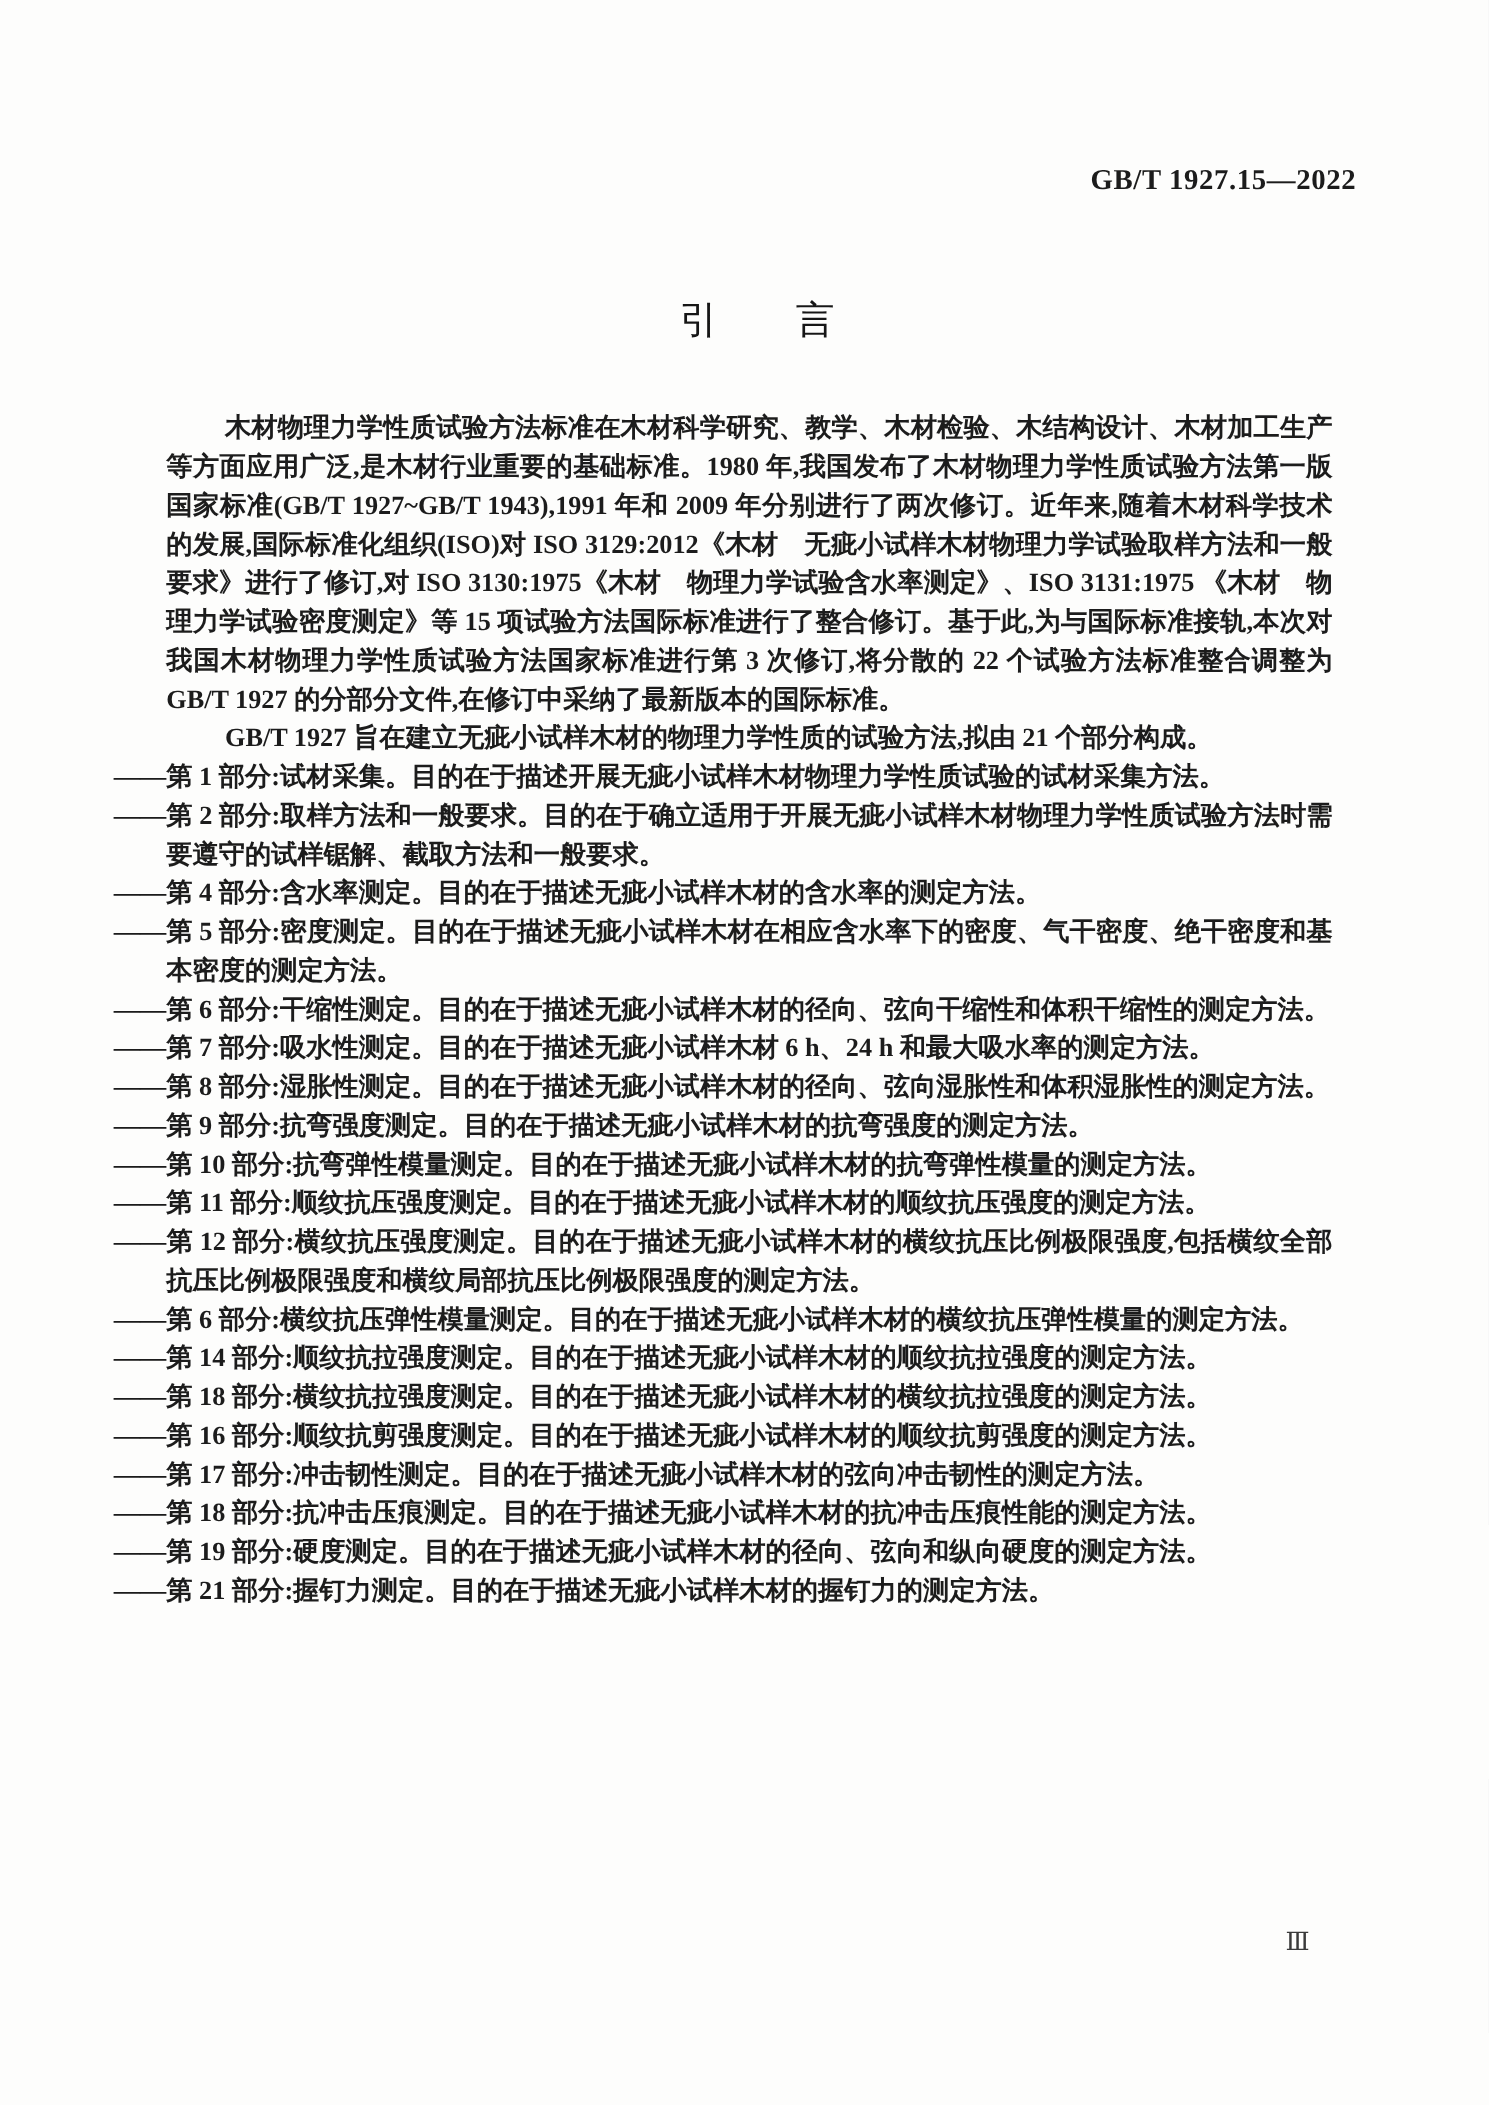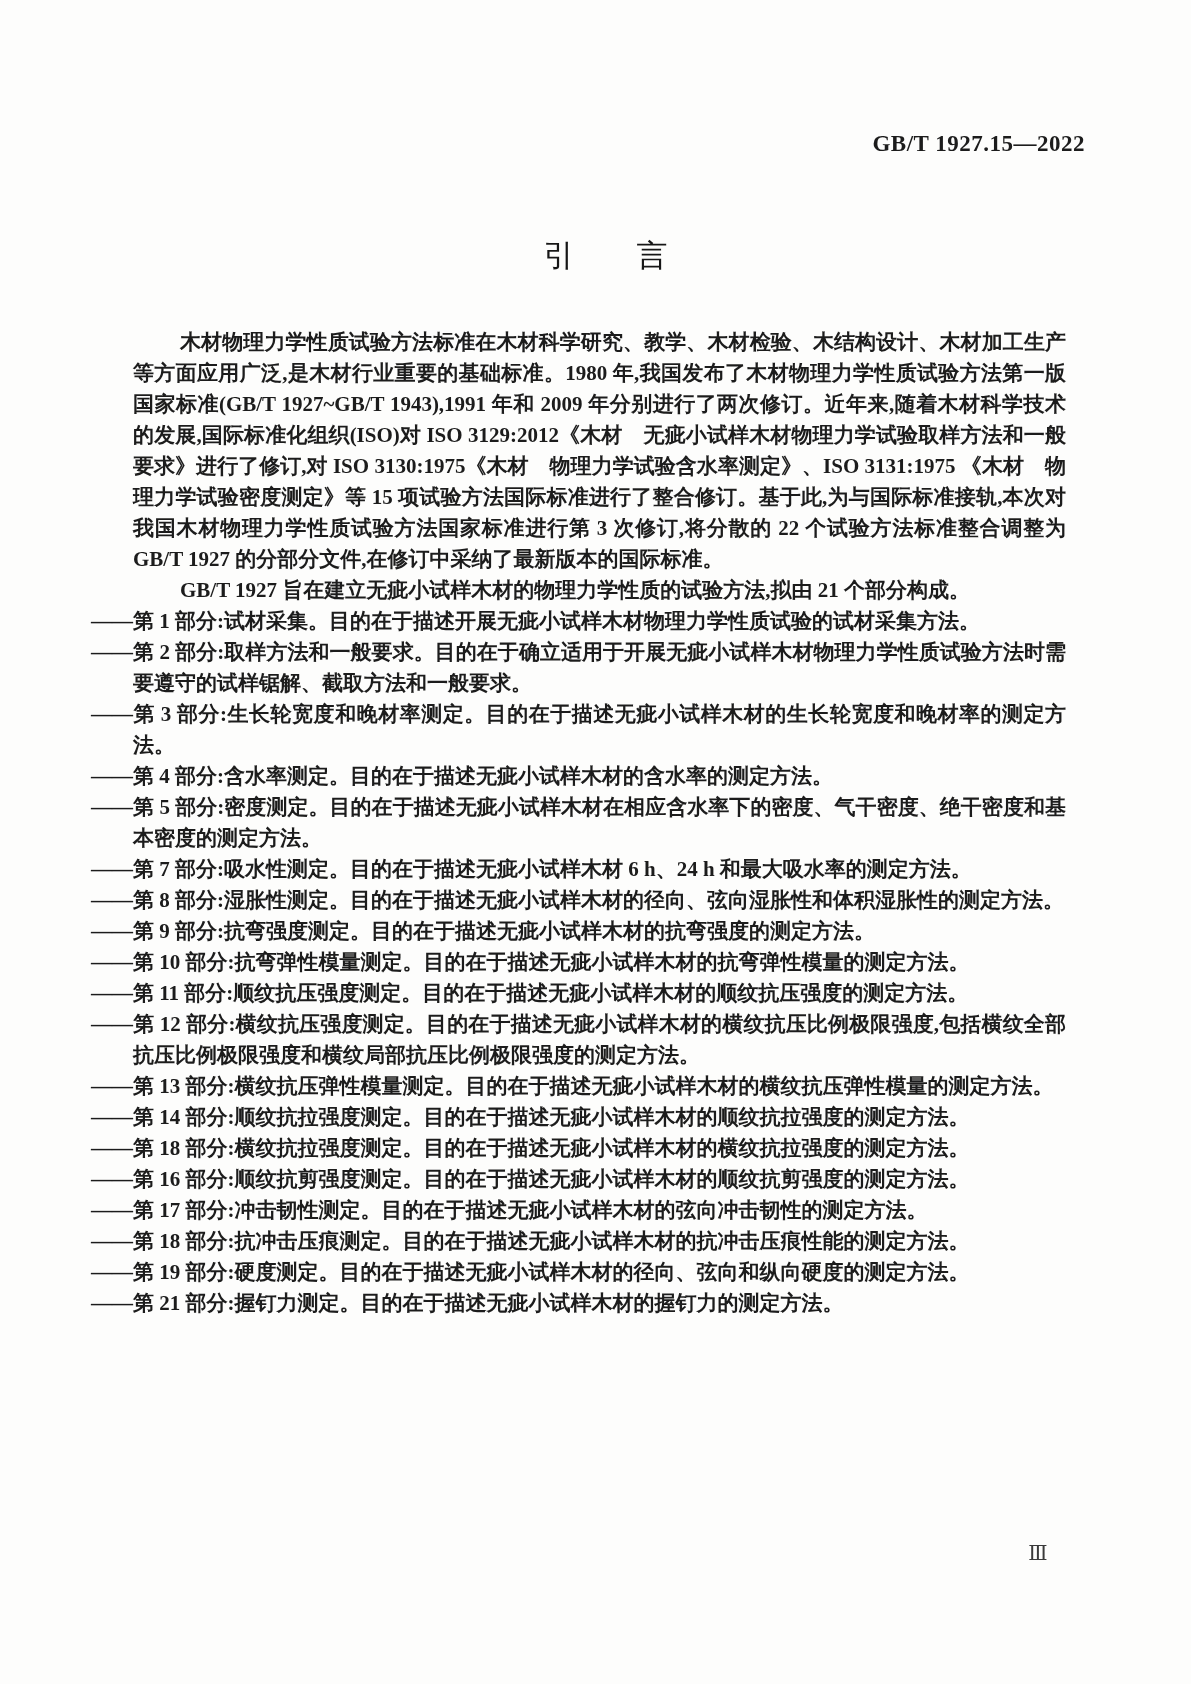--- a/index.html
+++ b/index.html
@@ -74,40 +74,40 @@
         <p class="para">木材物理力学性质试验方法标准在木材科学研究、教学、木材检验、木结构设计、木材加工生产等方面应用广泛,是木材行业重要的基础标准。1980 年,我国发布了木材物理力学性质试验方法第一版国家标准(GB/T 1927~GB/T 1943),1991 年和 2009 年分别进行了两次修订。近年来,随着木材科学技术的发展,国际标准化组织(ISO)对 ISO 3129:2012《木材　无疵小试样木材物理力学试验取样方法和一般要求》进行了修订,对 ISO 3130:1975《木材　物理力学试验含水率测定》、ISO 3131:1975 《木材　物理力学试验密度测定》等 15 项试验方法国际标准进行了整合修订。基于此,为与国际标准接轨,本次对我国木材物理力学性质试验方法国家标准进行第 3 次修订,将分散的 22 个试验方法标准整合调整为 GB/T 1927 的分部分文件,在修订中采纳了最新版本的国际标准。</p>
 
         <p class="para">GB/T 1927 旨在建立无疵小试样木材的物理力学性质的试验方法,拟由 21 个部分构成。</p>
       </div>
     <div>
 
         <p class="item">——第 1 部分:试材采集。目的在于描述开展无疵小试样木材物理力学性质试验的试材采集方法。</p>
 
         <p class="item">——第 2 部分:取样方法和一般要求。目的在于确立适用于开展无疵小试样木材物理力学性质试验方法时需要遵守的试样锯解、截取方法和一般要求。</p>
 
-        <p class="item">——第 3 部分:生长轮宽度和晚材率测定。目的在于描述无疵小试样木材的生长轮宽度和晚材率的测定方法。</p>
 
         <p class="item">——第 4 部分:含水率测定。目的在于描述无疵小试样木材的含水率的测定方法。</p>
 
         <p class="item">——第 5 部分:密度测定。目的在于描述无疵小试样木材在相应含水率下的密度、气干密度、绝干密度和基本密度的测定方法。</p>
 
+        <p class="item">——第 6 部分:干缩性测定。目的在于描述无疵小试样木材的径向、弦向干缩性和体积干缩性的测定方法。</p>
 
         <p class="item">——第 7 部分:吸水性测定。目的在于描述无疵小试样木材 6 h、24 h 和最大吸水率的测定方法。</p>
 
         <p class="item">——第 8 部分:湿胀性测定。目的在于描述无疵小试样木材的径向、弦向湿胀性和体积湿胀性的测定方法。</p>
 
         <p class="item">——第 9 部分:抗弯强度测定。目的在于描述无疵小试样木材的抗弯强度的测定方法。</p>
 
         <p class="item">——第 10 部分:抗弯弹性模量测定。目的在于描述无疵小试样木材的抗弯弹性模量的测定方法。</p>
 
         <p class="item">——第 11 部分:顺纹抗压强度测定。目的在于描述无疵小试样木材的顺纹抗压强度的测定方法。</p>
 
         <p class="item">——第 12 部分:横纹抗压强度测定。目的在于描述无疵小试样木材的横纹抗压比例极限强度,包括横纹全部抗压比例极限强度和横纹局部抗压比例极限强度的测定方法。</p>
 
-        <p class="item">——第 13 部分:横纹抗压弹性模量测定。目的在于描述无疵小试样木材的横纹抗压弹性模量的测定方法。</p>
+        <p class="item">——第 6 部分:横纹抗压弹性模量测定。目的在于描述无疵小试样木材的横纹抗压弹性模量的测定方法。</p>
 
         <p class="item">——第 14 部分:顺纹抗拉强度测定。目的在于描述无疵小试样木材的顺纹抗拉强度的测定方法。</p>
 
         <p class="item">——第 18 部分:横纹抗拉强度测定。目的在于描述无疵小试样木材的横纹抗拉强度的测定方法。</p>
 
         <p class="item">——第 16 部分:顺纹抗剪强度测定。目的在于描述无疵小试样木材的顺纹抗剪强度的测定方法。</p>
 
         <p class="item">——第 17 部分:冲击韧性测定。目的在于描述无疵小试样木材的弦向冲击韧性的测定方法。</p>
 
         <p class="item">——第 18 部分:抗冲击压痕测定。目的在于描述无疵小试样木材的抗冲击压痕性能的测定方法。</p>

